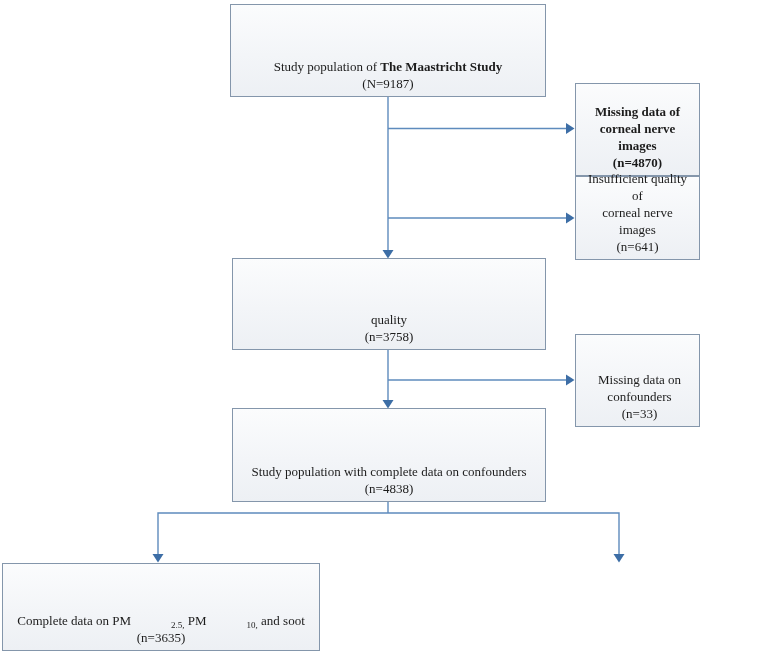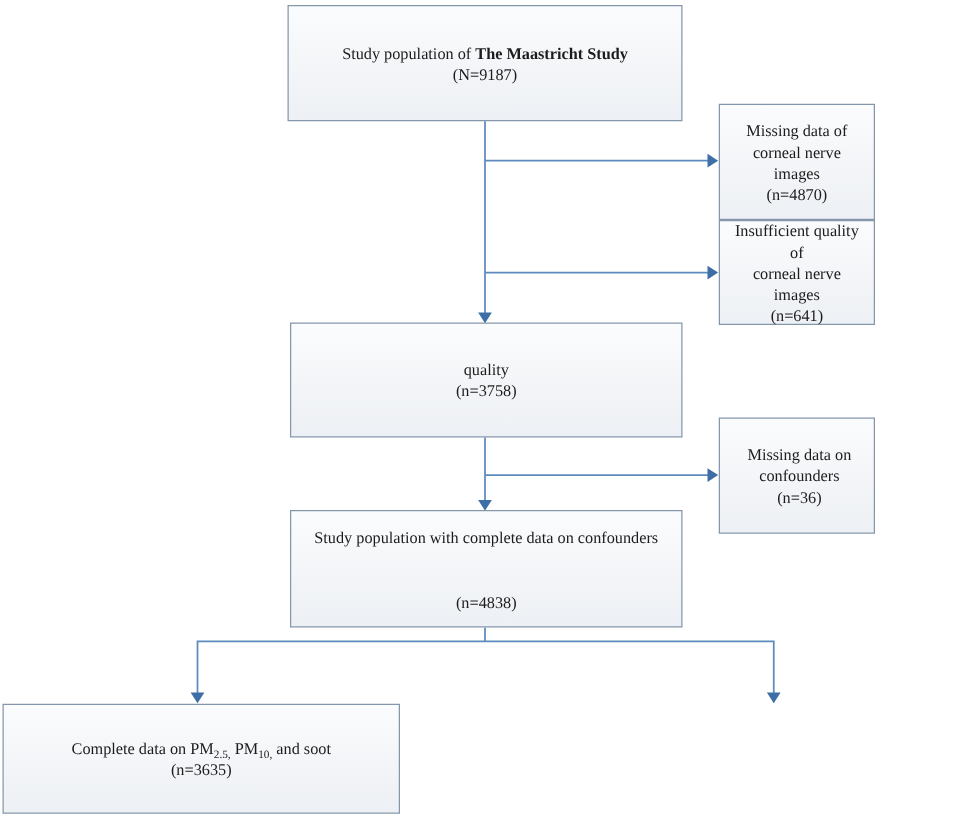--- a/index.html
+++ b/index.html
@@ -17,35 +17,36 @@
     left: 0; top: 0;
     width: 777px; height: 656px;
   }
   .box {
     position: absolute;
     box-sizing: border-box;
     border: 1px solid #8496ab;
     background: linear-gradient(180deg, #fbfcfd 0%, #f3f5f8 55%, #edf0f4 100%);
     display: flex;
     flex-direction: column;
-    justify-content: center;
+    justify-content: flex-end;
     align-items: center;
     text-align: center;
     font-size: 13px;
     line-height: 17px;
     padding: 4px 10px;
   }
   .box .line { width: 100%; }
   .box b { font-weight: bold; }
   .box sub {
     font-size: 9px;
     line-height: 0;
     position: relative;
     bottom: -3px;
     vertical-align: baseline;
+    margin-left: 40px;
   }
 </style>
 </head>
 <body>
 
 <div class="canvas">
 
   <svg class="connectors" viewBox="0 0 777 656" xmlns="http://www.w3.org/2000/svg">
     <g stroke="#5e8bbd" stroke-width="1.4" fill="none">
       <path d="M388 97 L388 254"></path>
@@ -65,44 +66,44 @@
       <polygon points="152.5,554 163.5,554 158,562.5"></polygon>
       <polygon points="613.5,554 624.5,554 619,562.5"></polygon>
     </g>
   </svg>
 
   <div class="box" style="left:230px; top:4px; width:316px; height:93px;">
     <div class="line"><span>Study population of </span><b>The Maastricht Study</b></div>
     <div class="line">(N=9187)</div>
   </div>
 
-  <div class="box" style="left:575px; top:83px; width:125px; height:93px;">
+  <div class="box" style="left:575px; top:83px; width:125px; height:93px;font-weight:bold;">
     <div class="line">Missing data of</div>
     <div class="line">corneal nerve images</div>
     <div class="line">(n=4870)</div>
   </div>
 
   <div class="box" style="left:575px; top:176px; width:125px; height:84px;font-family:Liberation Serif, serif;">
     <div class="line">Insufficient quality of</div>
     <div class="line">corneal nerve images</div>
     <div class="line">(n=641)</div>
   </div>
 
   <div class="box" style="left:232px; top:258px; width:314px; height:92px;">
     <div class="line">quality</div>
     <div class="line">(n=3758)</div>
   </div>
 
   <div class="box" style="left:575px; top:334px; width:125px; height:93px;padding-left:14px;">
     <div class="line">Missing data on</div>
     <div class="line">confounders</div>
-    <div class="line">(n=36)</div>
+    <div class="line">(n=33)</div>
   </div>
 
-  <div class="box" style="left:232px; top:408px; width:314px; height:94px;gap:35px;">
+  <div class="box" style="left:232px; top:408px; width:314px; height:94px;">
     <div class="line">Study population with complete data on confounders</div>
     <div class="line">(n=4838)</div>
   </div>
 
   <div class="box" style="left:2px; top:563px; width:318px; height:88px;">
     <div class="line"><span>Complete data on PM</span><sub>2.5,</sub><span> PM</span><sub>10,</sub><span> and soot</span></div>
     <div class="line">(n=3635)</div>
   </div>
 
 

